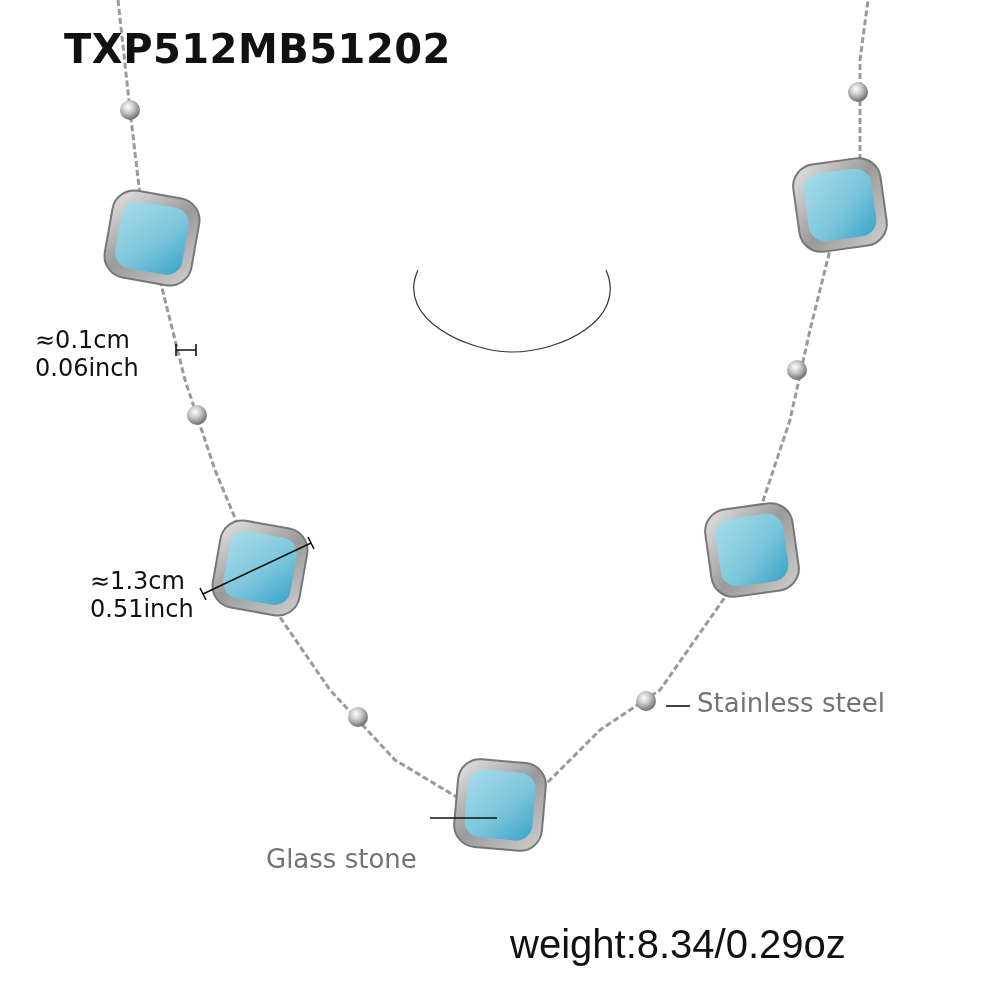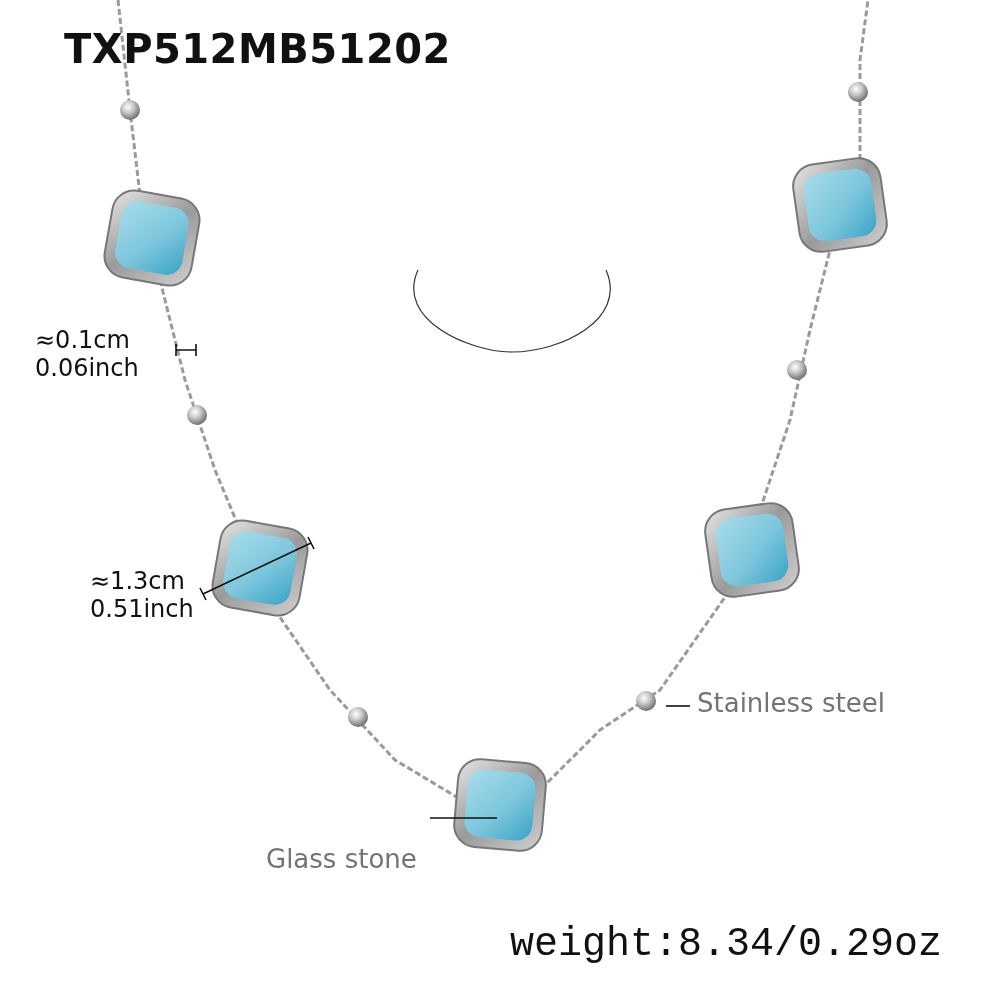--- a/index.html
+++ b/index.html
@@ -3,21 +3,21 @@
 <meta charset="utf-8">
 <style>
   html, body { margin:0; padding:0; }
   body { width:1000px; height:1000px; background:#ffffff; position:relative; overflow:hidden; font-family:"DejaVu Sans", sans-serif; color:#111; }
   .abs { position:absolute; }
   .sku { left:64px; top:26px; font-size:40px; letter-spacing:0.5px; color:#111;font-weight:bold; }
   .len { left:405px; top:258px; width:210px; height:92px; }
   .len-text { position:absolute; left:0; right:0; top:4px; text-align:center; font-size:19px; line-height:22px; color:#111; }
   .dimlabel { font-size:24px; line-height:28px; color:#111; }
   .callout { font-size:26px; color:#737373; }
-  .weight { left:510px; top:922px; font-size:40px; color:#111; font-family:Liberation Mono, monospace; }
+  .weight { left:510px; top:922px; font-size:40px; color:#111; font-family:Liberation Sans, sans-serif; }
   svg.art { position:absolute; left:0; top:0; }
 </style>
 </head>
 <body>
 
 <svg class="art" width="1000" height="1000" viewBox="0 0 1000 1000">
   <defs>
     <radialGradient id="bead" cx="40%" cy="35%" r="65%">
       <stop offset="0%" stop-color="#ffffff"></stop>
       <stop offset="45%" stop-color="#c9c9c9"></stop>

